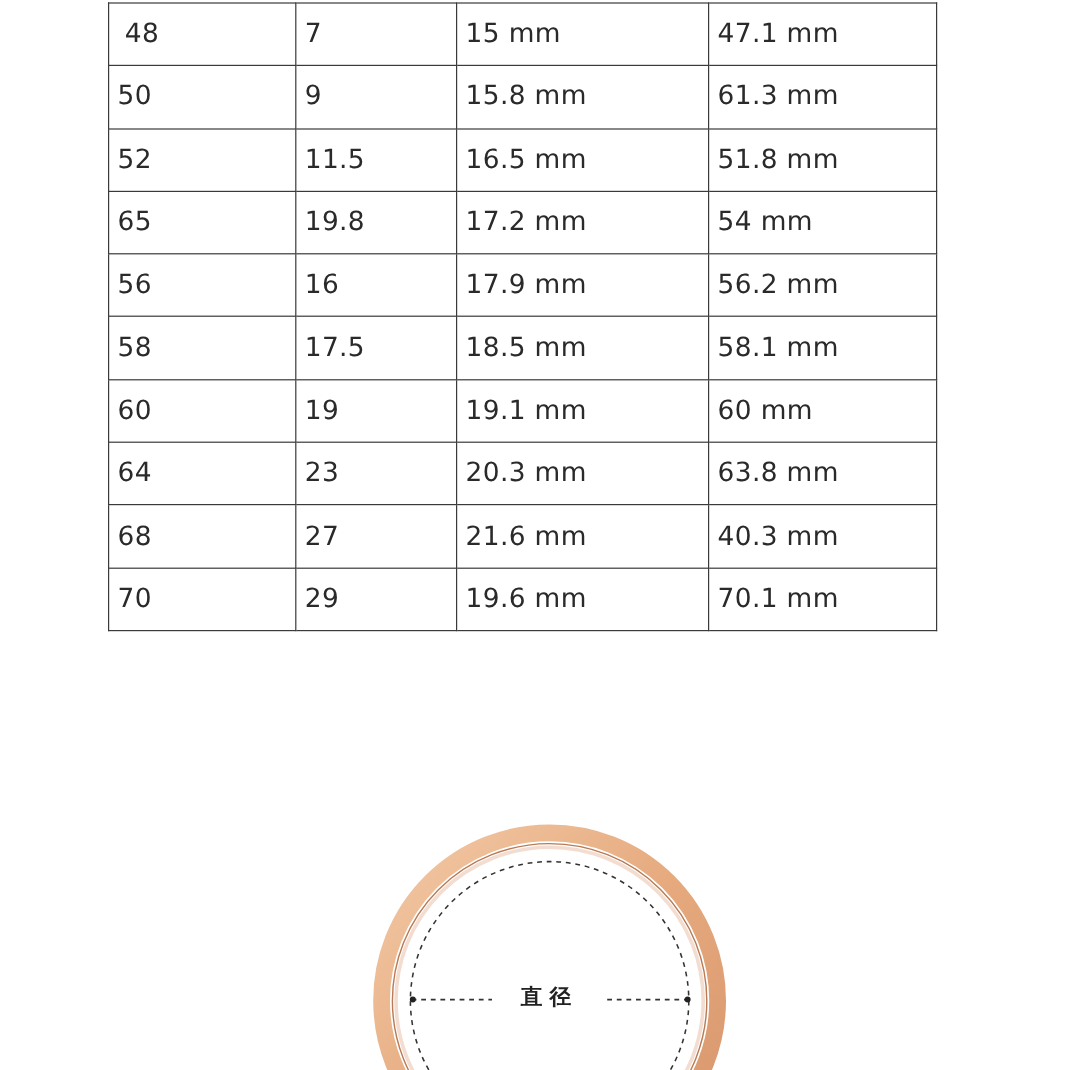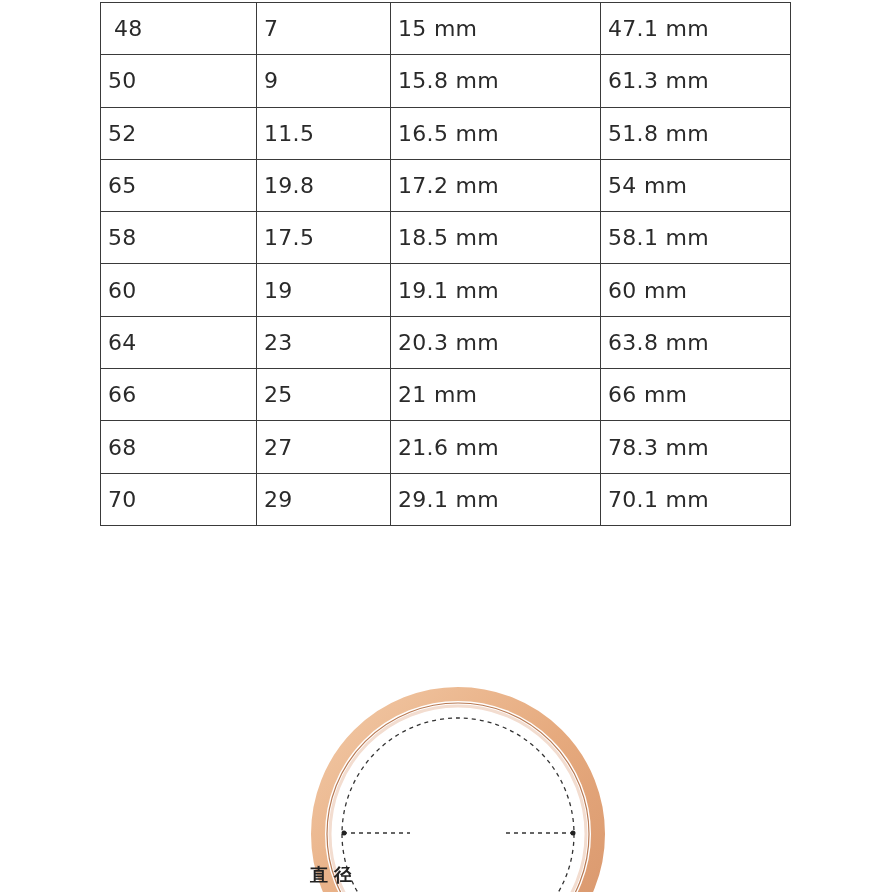--- a/index.html
+++ b/index.html
@@ -1,28 +1,28 @@
 <!DOCTYPE html>
 <html><head>
 <meta charset="utf-8">
 <style>
   html, body { margin:0; padding:0; background:#ffffff; }
   body { width:892px; height:892px; overflow:hidden; position:relative;
          font-family:"DejaVu Sans","Liberation Sans",sans-serif; color:#2a2a2a; }
-  .size-table { position:absolute; left:100px; top:2px; width:690px;
+  .size-table { position:absolute; left:90px; top:2px; width:690px;
                 border-collapse:collapse; table-layout:fixed; }
   .size-table td { border:1.5px solid #3a3a3a; height:52.3px; padding:0 0 0 7px;
                    font-size:22px; font-weight:400; letter-spacing:0.3px;
                    vertical-align:middle; box-sizing:border-box; }
   .size-table tr:first-child td { border-top:1.5px solid #3a3a3a; }
   .c1 { width:156px; } .c2 { width:134px; } .c3 { width:210px; } .c4 { width:190px; }
   .ring-wrap { position:absolute; left:310px; top:686px; width:296px; height:296px; }
   .ring-wrap svg { display:block; }
-  .ring-label { position:absolute; left:0; width:296px; top:133px; 
-                font-size:18px; font-weight:bold; color:#222; letter-spacing:6px;margin-top:44px; }
+  .ring-label { position:absolute; left:0; width:296px; top:133px; text-align:center;
+                font-size:18px; font-weight:bold; color:#222; letter-spacing:6px; }
 </style>
 </head>
 <body>
 
 <table class="size-table">
   <colgroup>
       <col class="c1">
       <col class="c2">
       <col class="c3">
       <col class="c4">
@@ -46,53 +46,53 @@
         <td>16.5 mm</td>
         <td>51.8 mm</td>
       </tr>
       <tr>
         <td>65</td>
         <td>19.8</td>
         <td>17.2 mm</td>
         <td>54 mm</td>
       </tr>
       <tr>
+        <td>56</td>
+        <td>16</td>
+        <td>17.9 mm</td>
+        <td>56.2 mm</td>
+      </tr>
+      <tr>
         <td>58</td>
         <td>17.5</td>
         <td>18.5 mm</td>
         <td>58.1 mm</td>
       </tr>
       <tr>
         <td>60</td>
         <td>19</td>
         <td>19.1 mm</td>
         <td>60 mm</td>
       </tr>
       <tr>
         <td>64</td>
         <td>23</td>
         <td>20.3 mm</td>
         <td>63.8 mm</td>
       </tr>
       <tr>
-        <td>66</td>
-        <td>25</td>
-        <td>21 mm</td>
-        <td>66 mm</td>
-      </tr>
-      <tr>
         <td>68</td>
         <td>27</td>
         <td>21.6 mm</td>
-        <td>78.3 mm</td>
+        <td>40.3 mm</td>
       </tr>
       <tr>
         <td>70</td>
         <td>29</td>
-        <td>29.1 mm</td>
+        <td>19.6 mm</td>
         <td>70.1 mm</td>
       </tr>
     </tbody>
 </table>
 
 <div class="ring-wrap">
   <svg width="296" height="296" viewBox="0 0 296 296">
     <defs>
       <linearGradient id="rg" x1="0" y1="0" x2="1" y2="1">
         <stop offset="0" stop-color="#f2c9a6"></stop>

